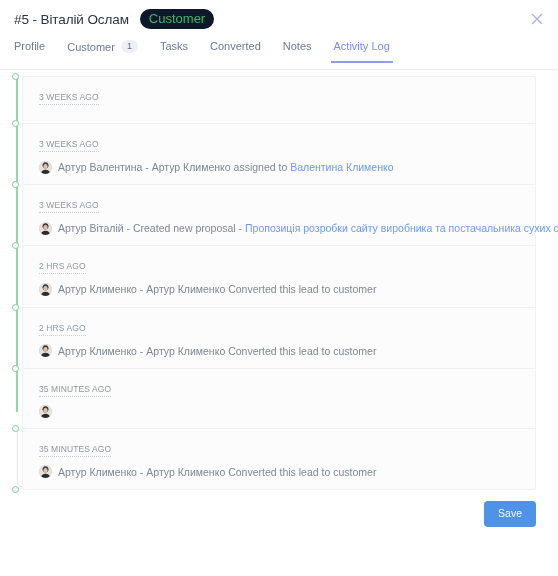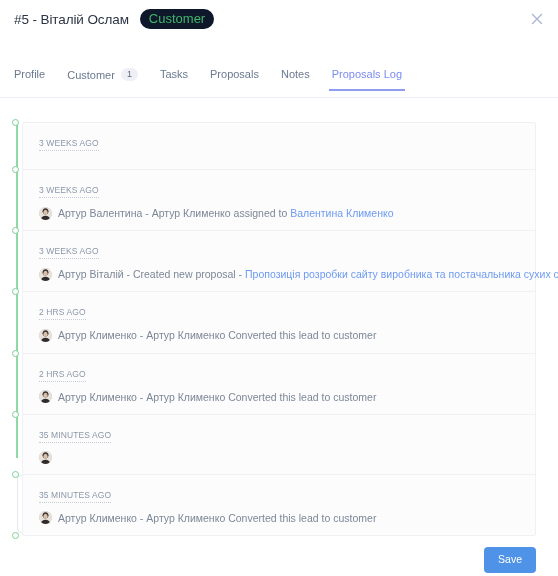--- a/index.html
+++ b/index.html
@@ -53,21 +53,20 @@
 
   
   .tabs {
     position: relative;
     display: flex;
     align-items: flex-start;
     padding: 0 14px;
     height: 32px;
     border-bottom: 1px solid #eceef3;
     box-sizing: border-box;
-    margin-top: 28px;
   }
   .tab {
     font-size: 11px;
     color: #6b7a90;
     padding: 2px 0 11px 0;
     margin-right: 22px;
     cursor: pointer;
     white-space: nowrap;
     display: flex;
     align-items: center;
@@ -91,21 +90,21 @@
     color: #5c6a81;
     font-size: 9px;
     border-radius: 8px;
     padding: 2px 6px;
     line-height: 1;
   }
 
   
   .timeline-wrap {
     position: relative;
-    margin: 24px 0 0 0;
+    margin: 6px 0 0 0;
     padding-left: 17px;
     height: 339px;
     box-sizing: border-box;
   }
   .timeline-rail {
     position: absolute;
     left: 16px;
     top: 3px;
     bottom: 3px;
     width: 2px;
@@ -238,27 +237,27 @@
     <span>Profile</span>
   </div>
   <div class="tab">
     <span>Customer</span>
     <span class="tab-count">1</span>
   </div>
   <div class="tab">
     <span>Tasks</span>
   </div>
   <div class="tab">
-    <span>Proposals</span>
+    <span>Converted</span>
   </div>
   <div class="tab">
     <span>Notes</span>
   </div>
   <div class="tab active">
-    <span>Proposals Log</span>
+    <span>Activity Log</span>
   </div>
 </div>
 
 <div class="timeline-wrap">
   <div class="timeline-rail"></div>
   <div class="timeline-card">
 
     <div class="entry">
       <span class="entry-dot"></span>
       <span class="entry-time">3 WEEKS AGO</span>

